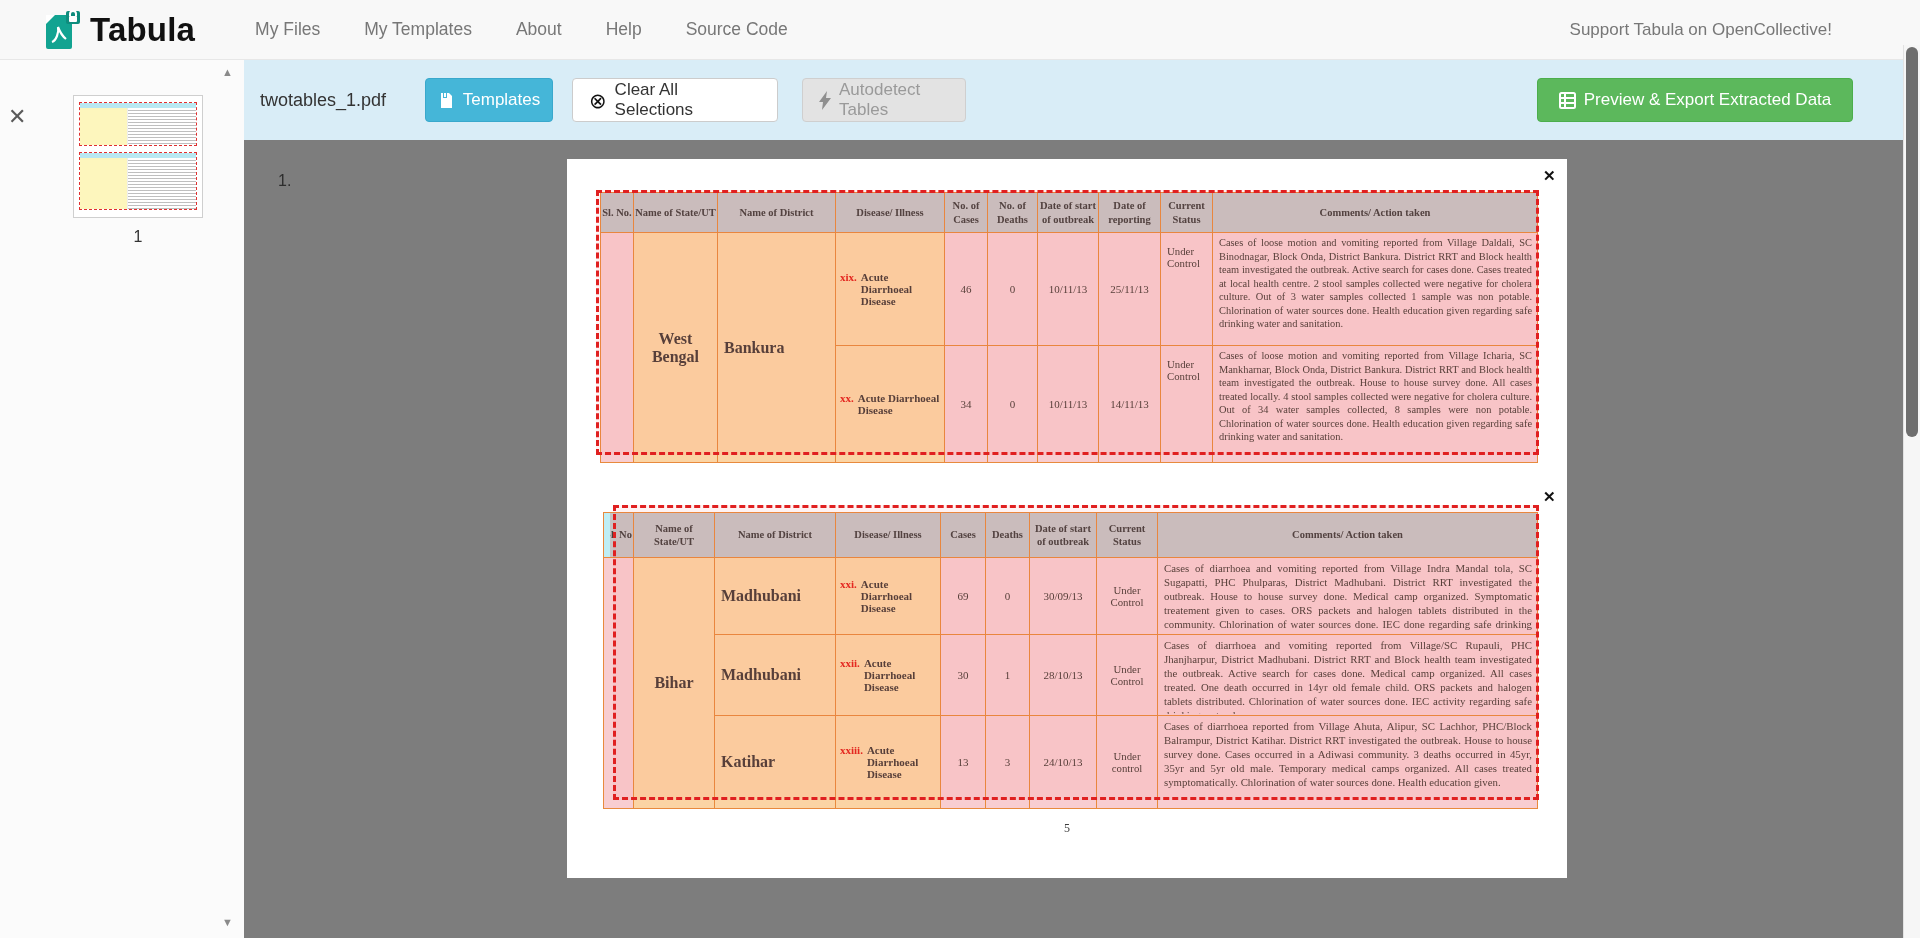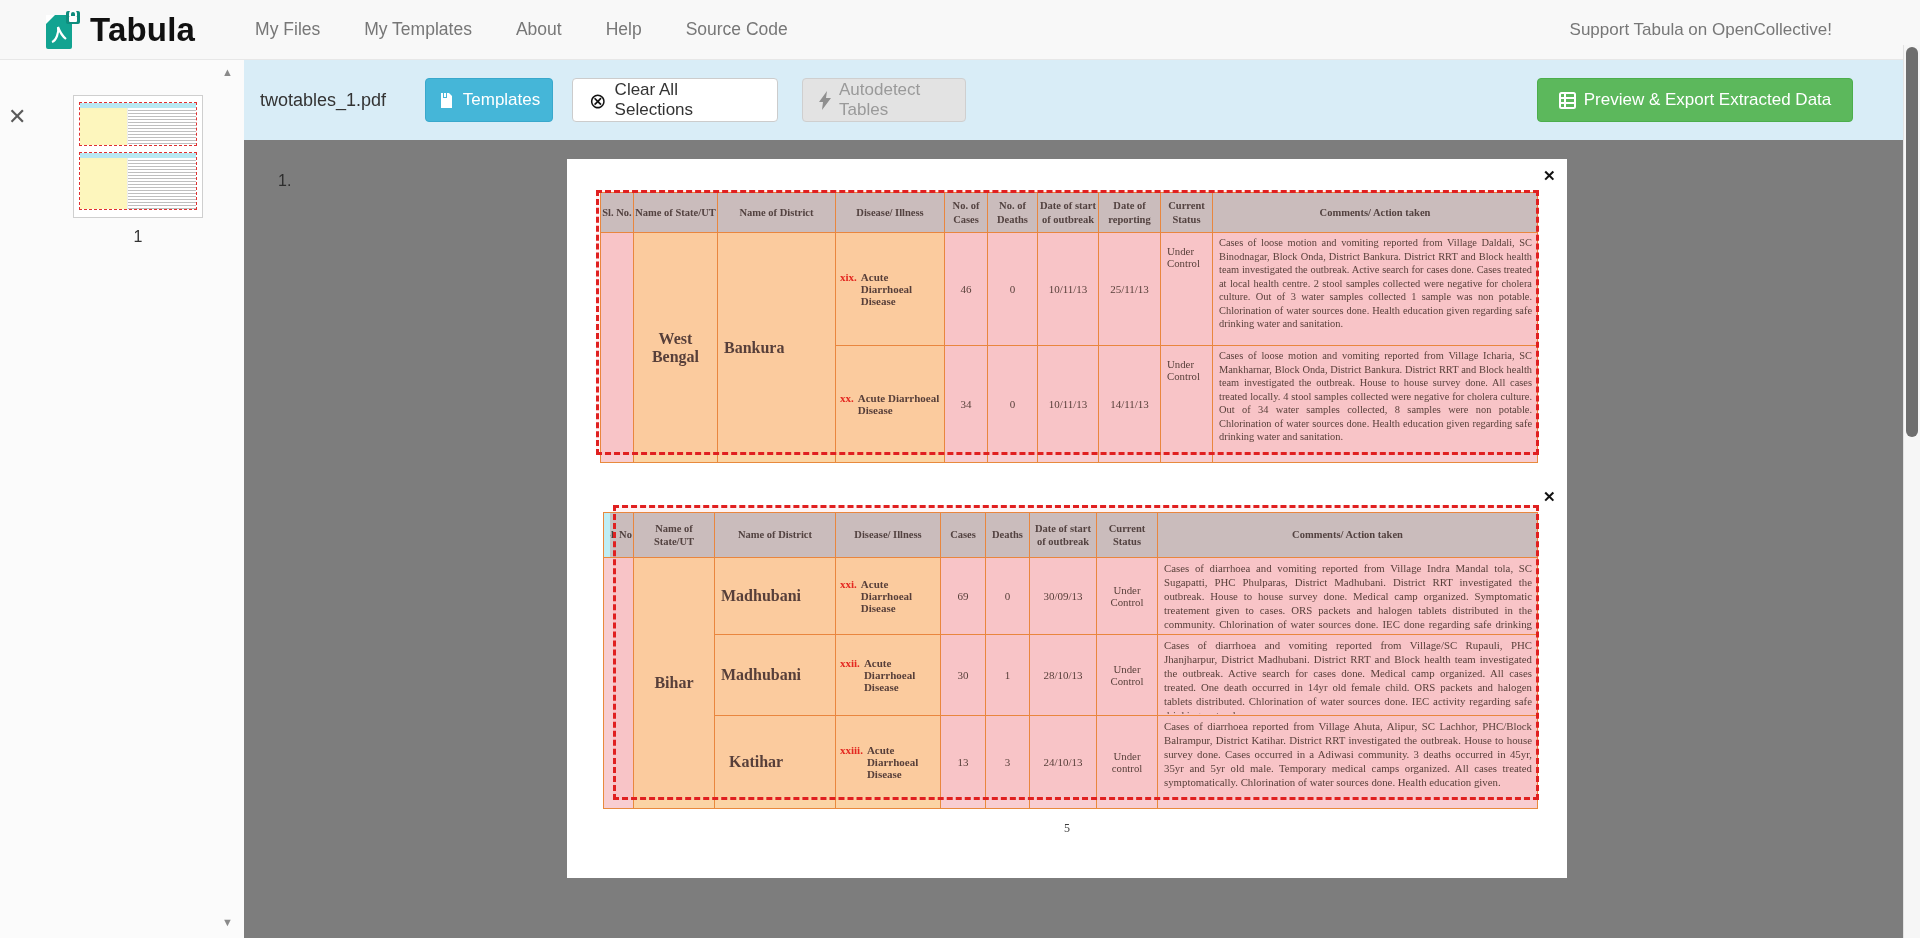--- a/index.html
+++ b/index.html
@@ -304,21 +304,21 @@
           <td class="pink cell-center">1</td>
           <td class="pink cell-center">28/10/13</td>
           <td class="pink">
             <div class="status-mid">Under Control</div>
           </td>
           <td class="pink comments-cell">
             <div class="comments" style="height:79px; font-size:10.8px;">Cases of diarrhoea and vomiting reported from Village/SC Rupauli, PHC Jhanjharpur, District Madhubani. District RRT and Block health team investigated the outbreak. Active search for cases done. Medical camp organized. All cases treated. One death occurred in 14yr old female child. ORS packets and halogen tablets distributed. Chlorination of water sources done. IEC activity regarding safe drinking water done.</div>
           </td>
         </tr>
         <tr style="height:93px">
-          <td class="orange cell-bold" style="padding-left:14px">Katihar</td>
+          <td class="orange cell-bold" style="padding-left:6px">Katihar</td>
           <td class="orange">
             <div class="disease">
               <span class="dnum">xxiii.</span>
               <span class="dname">Acute Diarrhoeal Disease</span>
             </div>
           </td>
           <td class="pink cell-center">13</td>
           <td class="pink cell-center">3</td>
           <td class="pink cell-center">24/10/13</td>
           <td class="pink">

